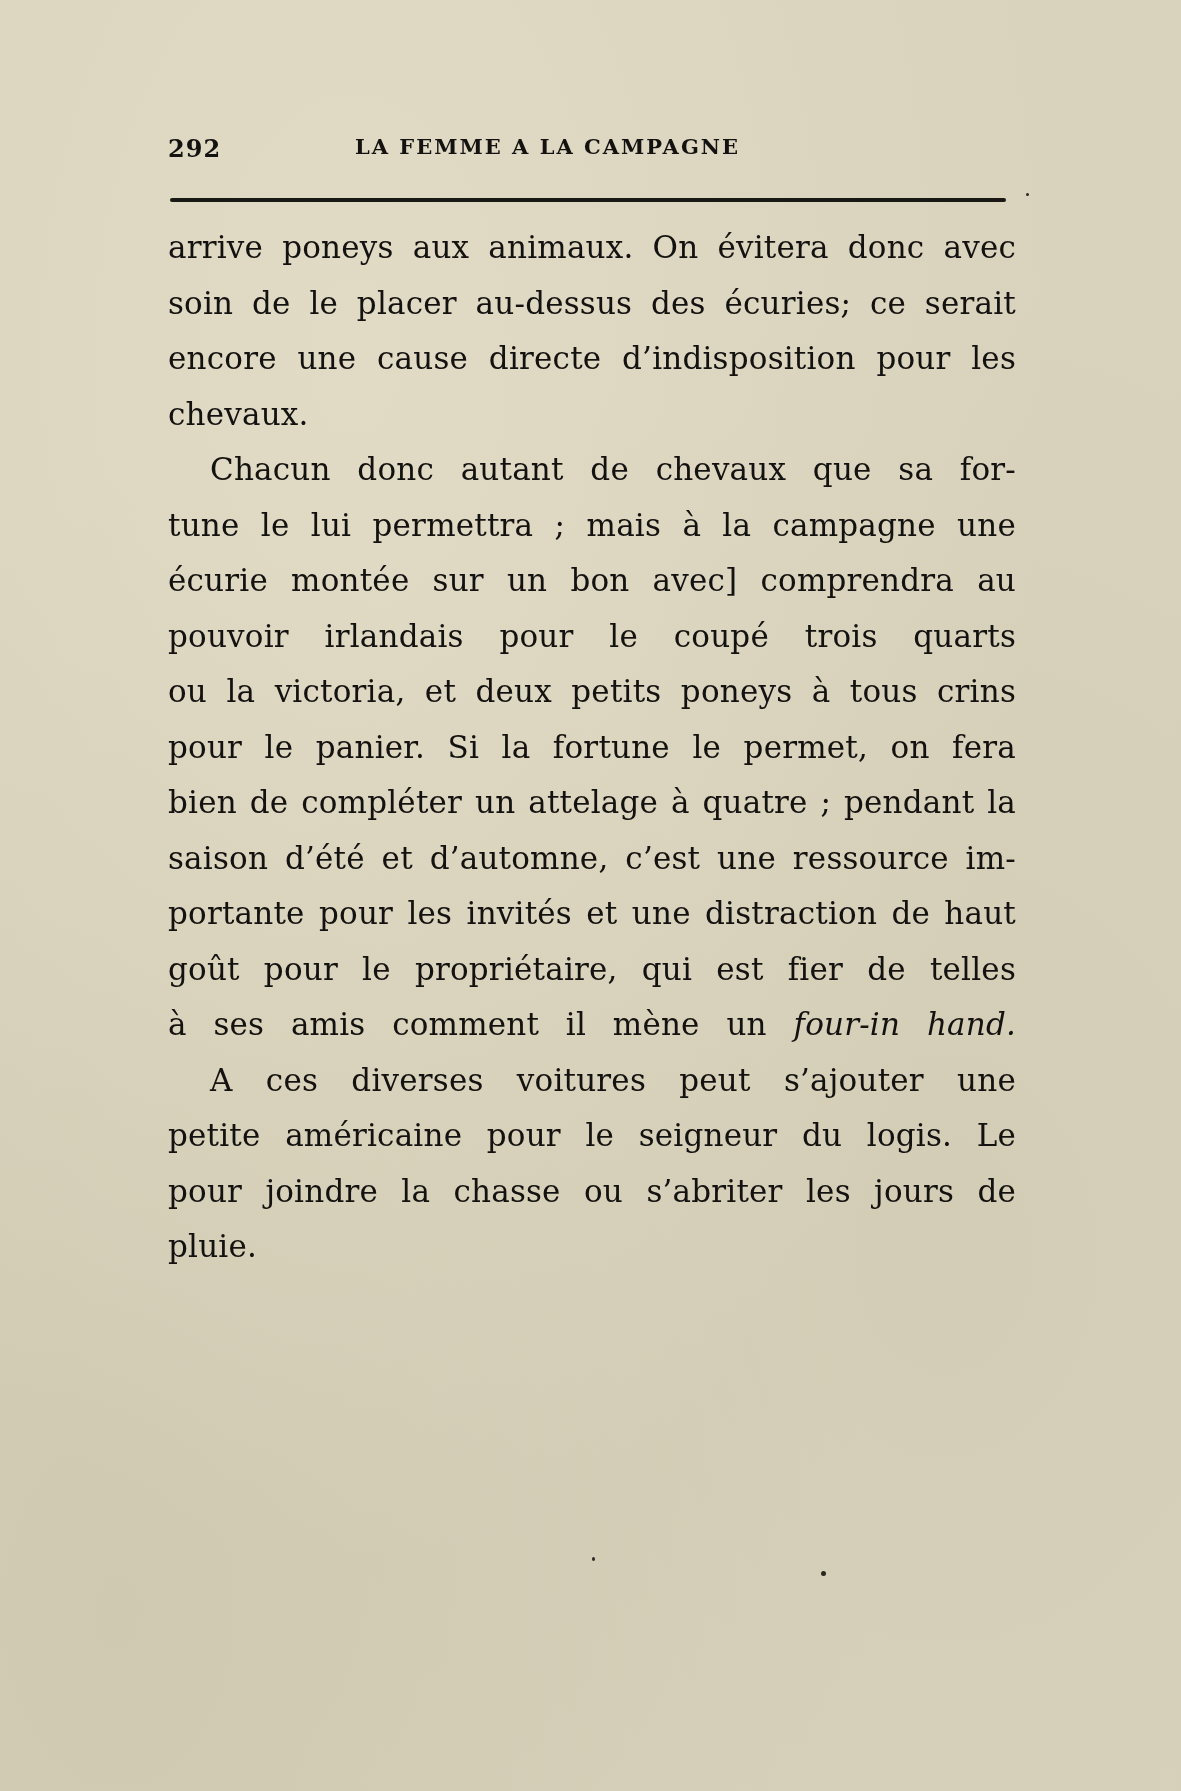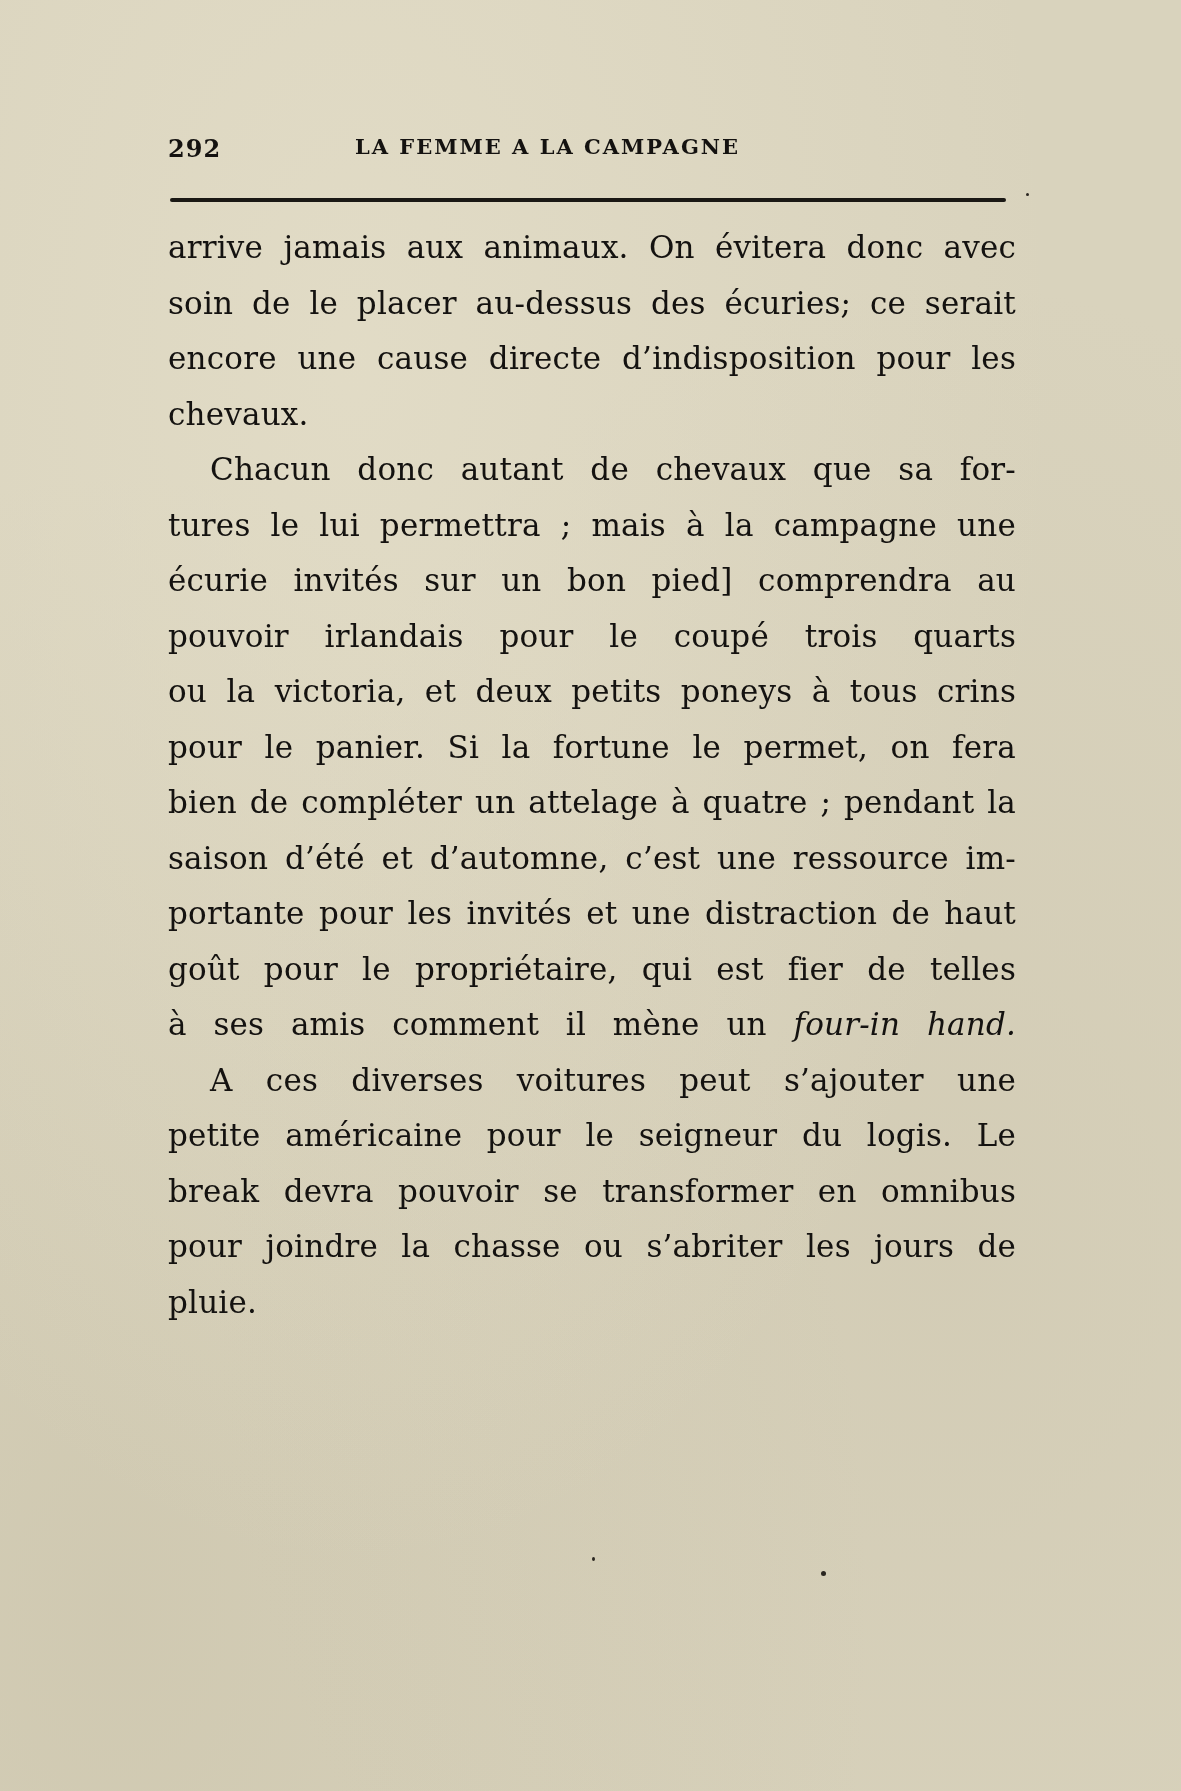--- a/index.html
+++ b/index.html
@@ -100,48 +100,47 @@
   <div class="running-head">
     <span class="page-number">292</span>
     <span class="running-title">LA FEMME A LA CAMPAGNE</span>
   </div>
 
   <div class="head-rule"></div>
 
   <div class="body-text">
 
     <div>
-      <span class="line">arrive jamais aux animaux. On évitera donc avec</span>
+      <span class="line">arrive poneys aux animaux. On évitera donc avec</span>
       <span class="line">soin de le placer au-dessus des écuries; ce serait</span>
       <span class="line">encore une cause directe d’indisposition pour les</span>
       <span class="line last">chevaux.</span>
     </div>
 
     <div>
       <span class="line indent">Chacun donc autant de chevaux que sa for-</span>
-      <span class="line">tures le lui permettra ; mais à la campagne une</span>
-      <span class="line">écurie invités sur un bon pied] comprendra au</span>
+      <span class="line">tune le lui permettra ; mais à la campagne une</span>
+      <span class="line">écurie montée sur un bon avec] comprendra au</span>
       <span class="line">pouvoir irlandais pour le coupé trois quarts</span>
       <span class="line">ou la victoria, et deux petits poneys à tous crins</span>
       <span class="line">pour le panier. Si la fortune le permet, on fera</span>
       <span class="line">bien de compléter un attelage à quatre ; pendant la</span>
       <span class="line">saison d’été et d’automne, c’est une ressource im-</span>
       <span class="line">portante pour les invités et une distraction de haut</span>
       <span class="line">goût pour le propriétaire, qui est fier de telles</span>
       <span class="line">
         <span>à ses amis comment il mène un</span>
         <span class="italic">four-in hand.</span>
       </span>
     </div>
 
 
     <div>
       <span class="line indent">A ces diverses voitures peut s’ajouter une</span>
       <span class="line">petite américaine pour le seigneur du logis. Le</span>
-      <span class="line">break devra pouvoir se transformer en omnibus</span>
       <span class="line">pour joindre la chasse ou s’abriter les jours de</span>
       <span class="line last">pluie.</span>
     </div>
 
   </div>
 
   <div class="speck" style="left:592px; top:1557px; width:3px; height:4px;"></div>
   <div class="speck" style="left:821px; top:1571px;"></div>
   <div class="speck" style="left:1026px; top:193px; width:3px; height:3px;"></div>
 </div>

